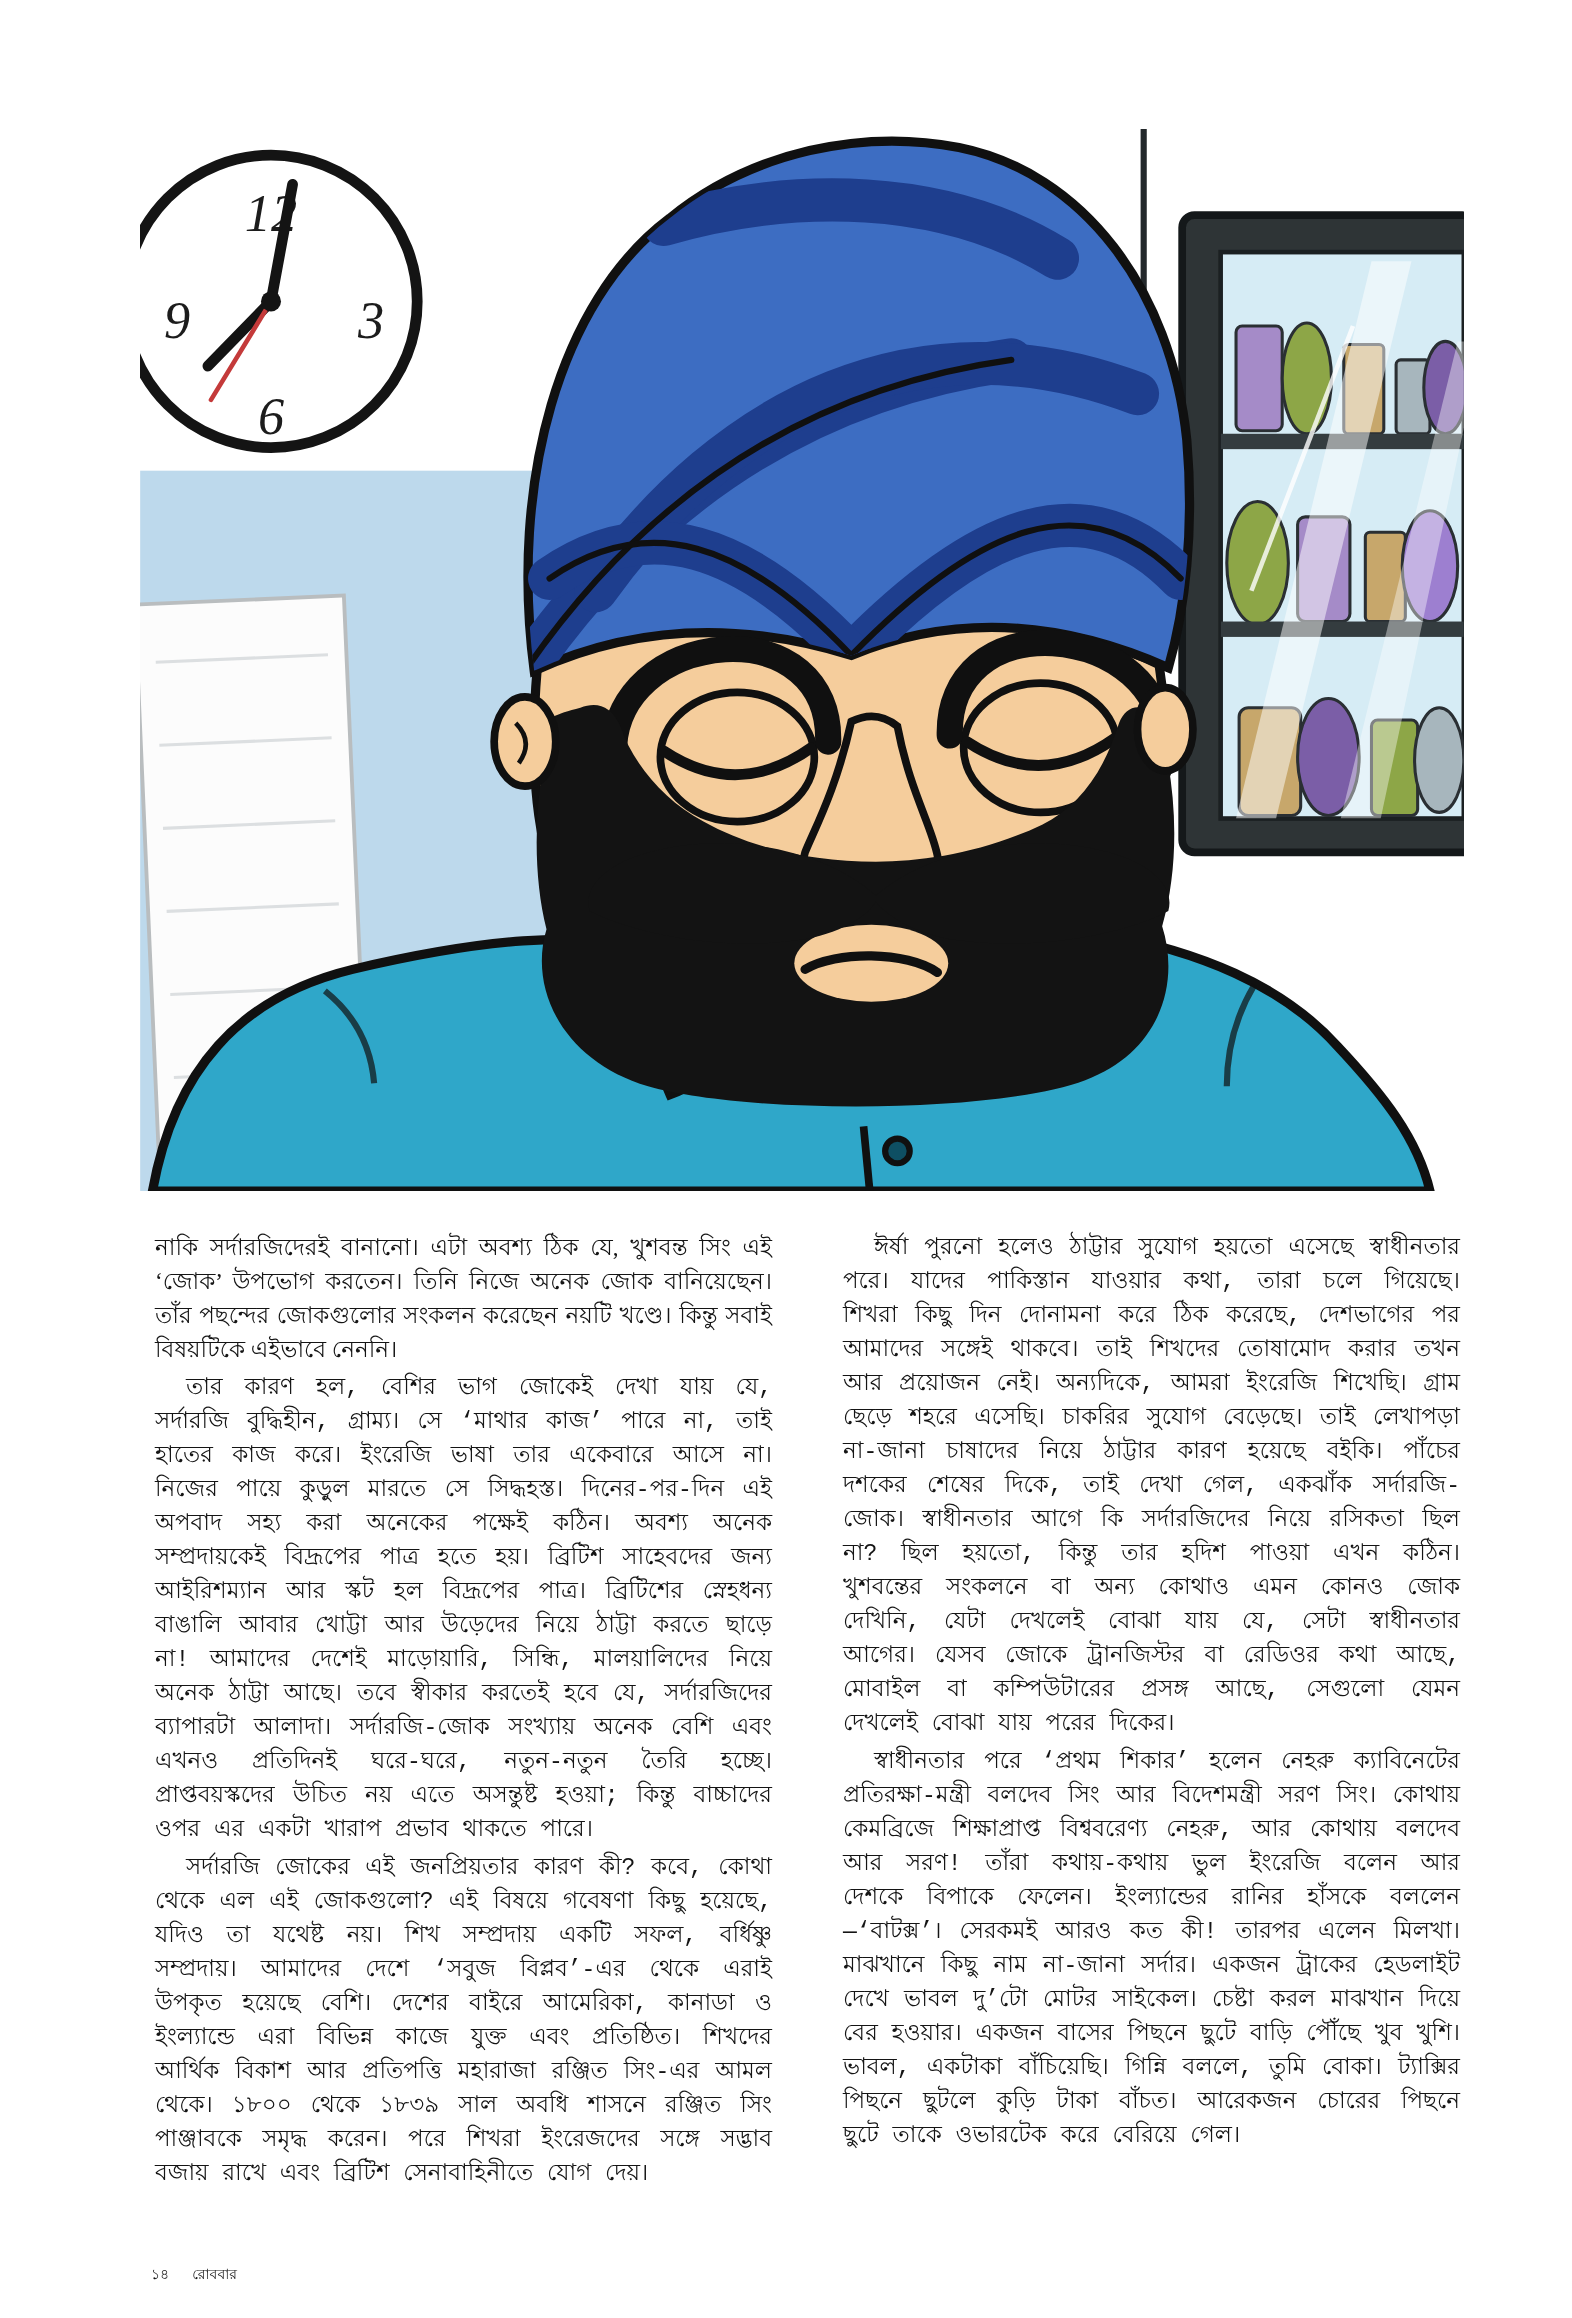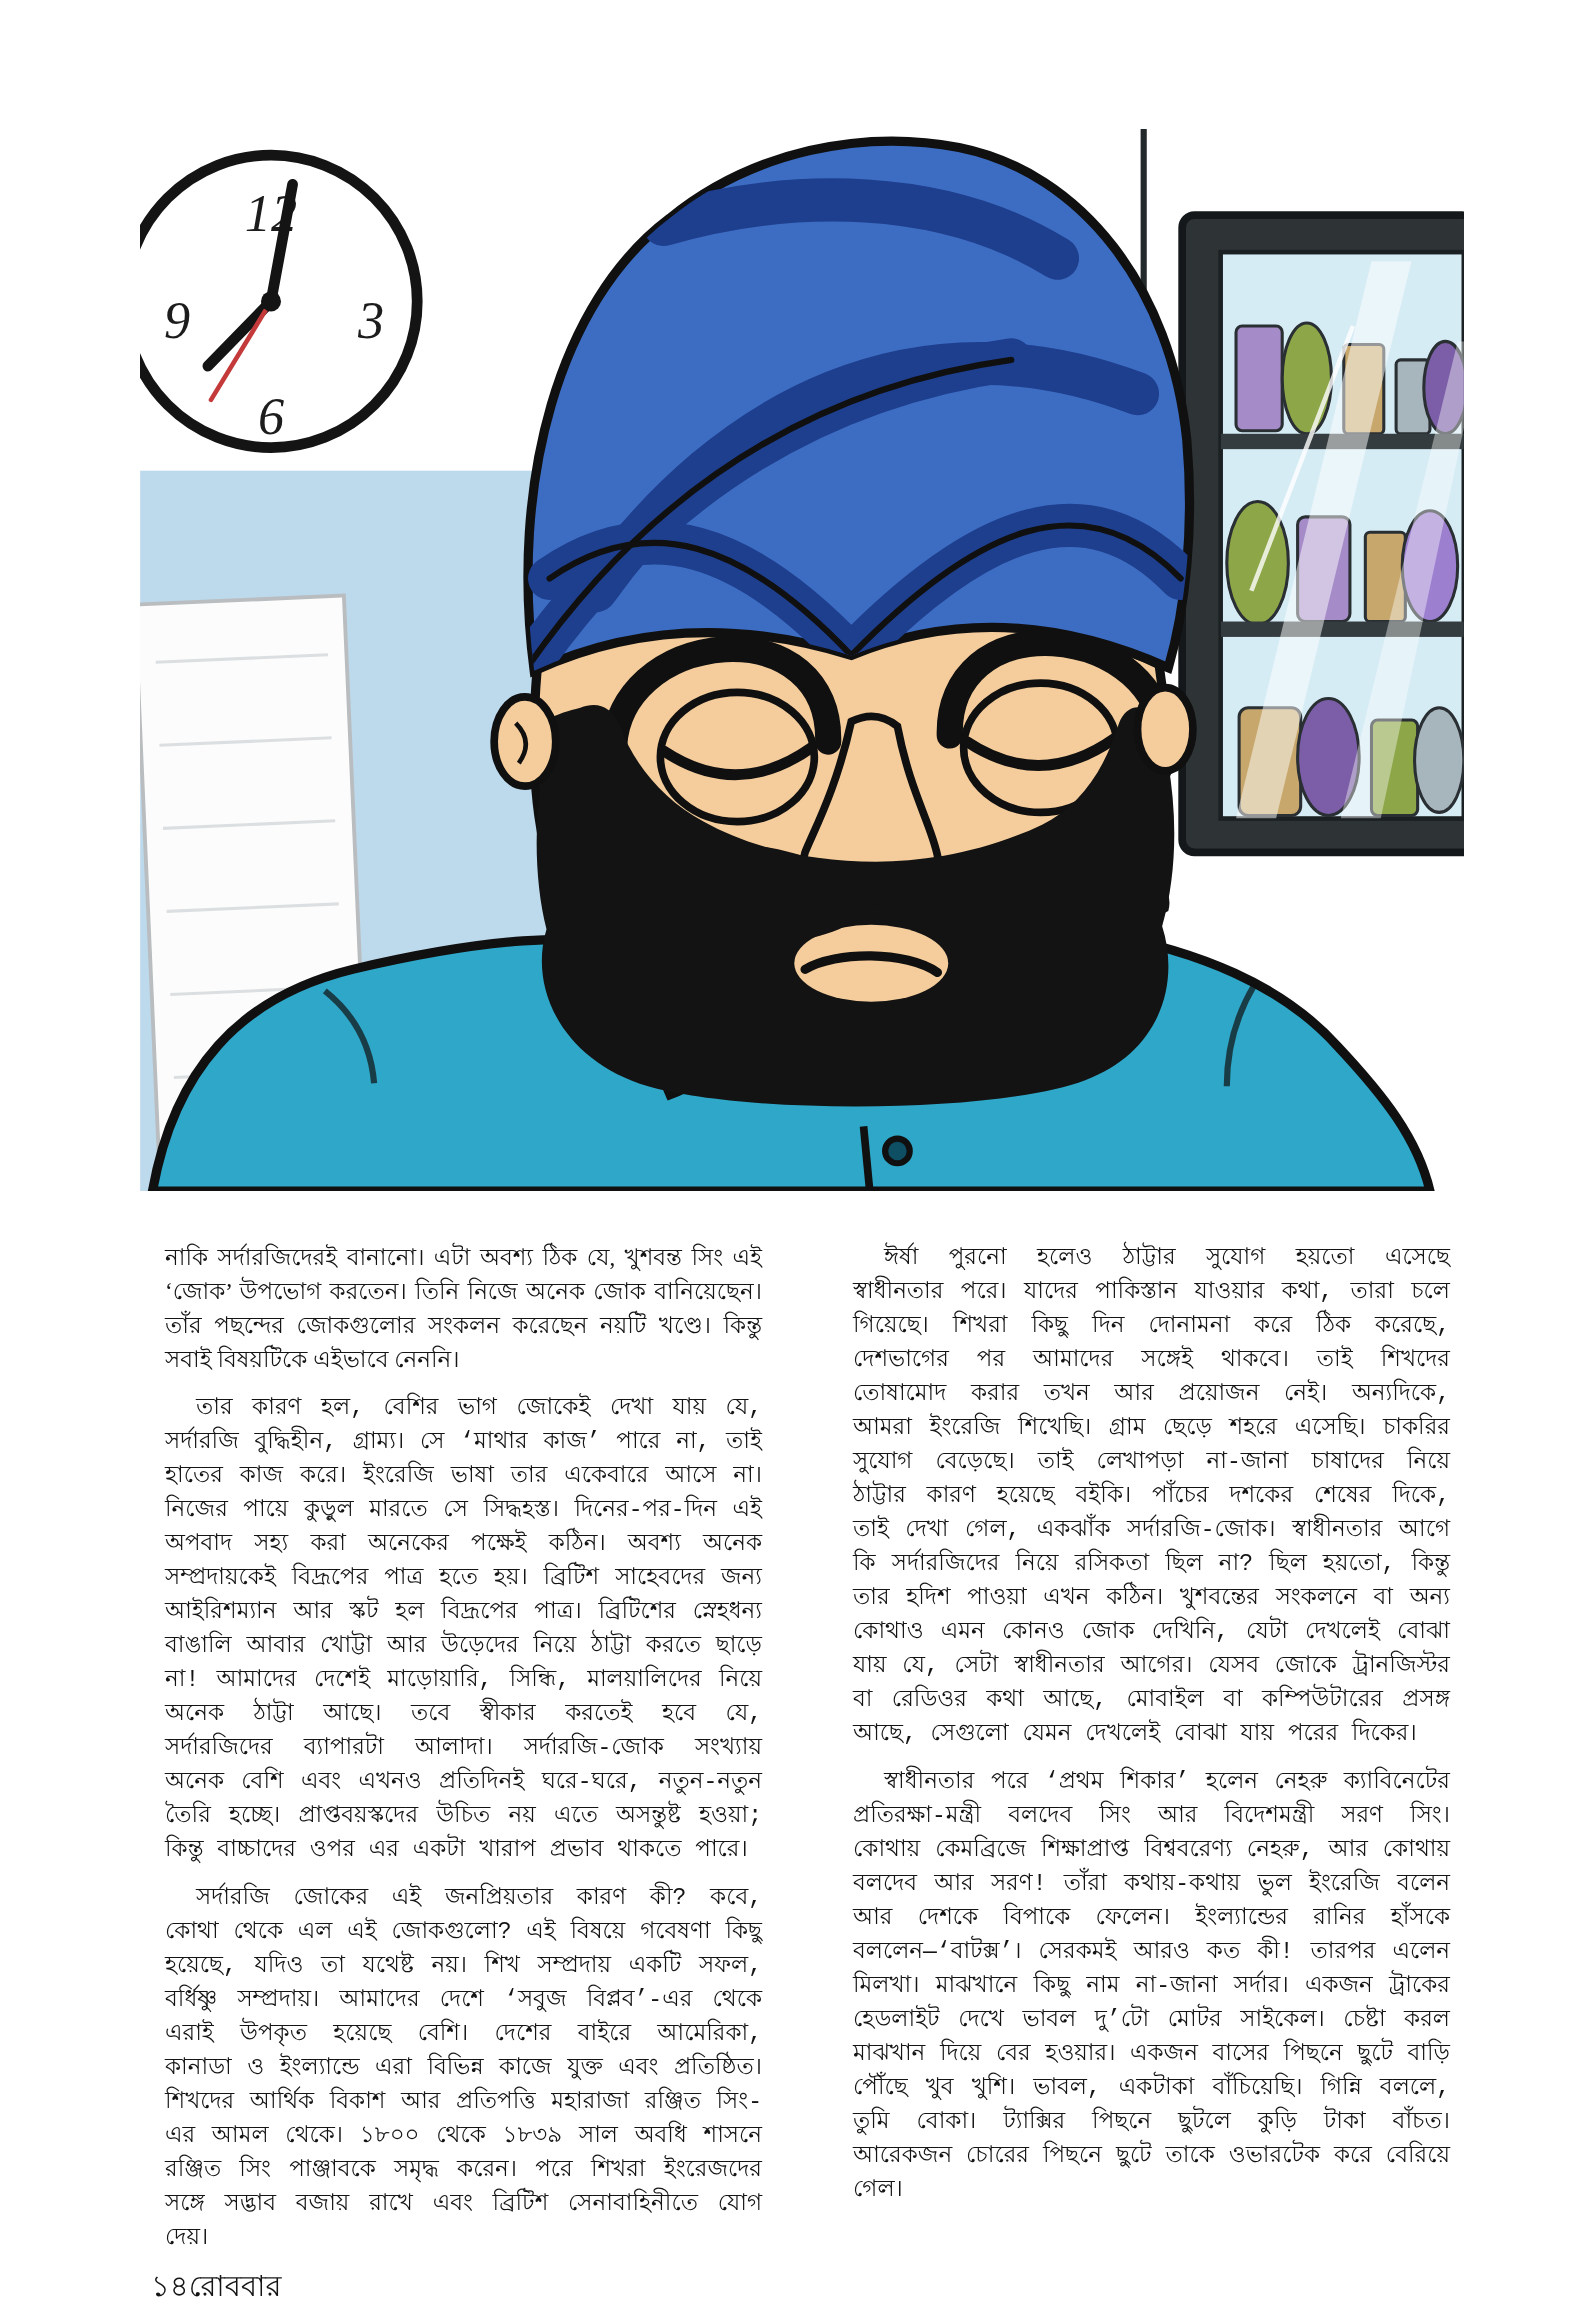--- a/index.html
+++ b/index.html
@@ -14,29 +14,29 @@
   .illustration{
     position:absolute;left:140px;top:129px;
     width:1324px;height:1062px;
   }
   .illustration svg{display:block;width:100%;height:100%;}
   .columns{
     position:absolute;left:151px;top:1227px;width:1313px;
     display:grid;grid-template-columns:625px 625px;column-gap:63px;
   }
   .col p{
-    margin:14px;
+    margin:4px;
     font-size:23px;line-height:34px;
     text-align:justify;
     letter-spacing:0px;
   }
   .col p.ind{text-indent:31px;font-family:Liberation Mono, monospace;}
   .footer{
     position:absolute;left:151px;top:2263px;
-    font-size:29px;display:flex;align-items:flex-start;
+    font-size:14px;display:flex;gap:23px;align-items:flex-start;
   }
 </style>
 </head>
 <body>
 
 <div class="page">
 
   <div class="illustration">
     <svg viewBox="0 0 860 690" xmlns="http://www.w3.org/2000/svg">
       <defs>

